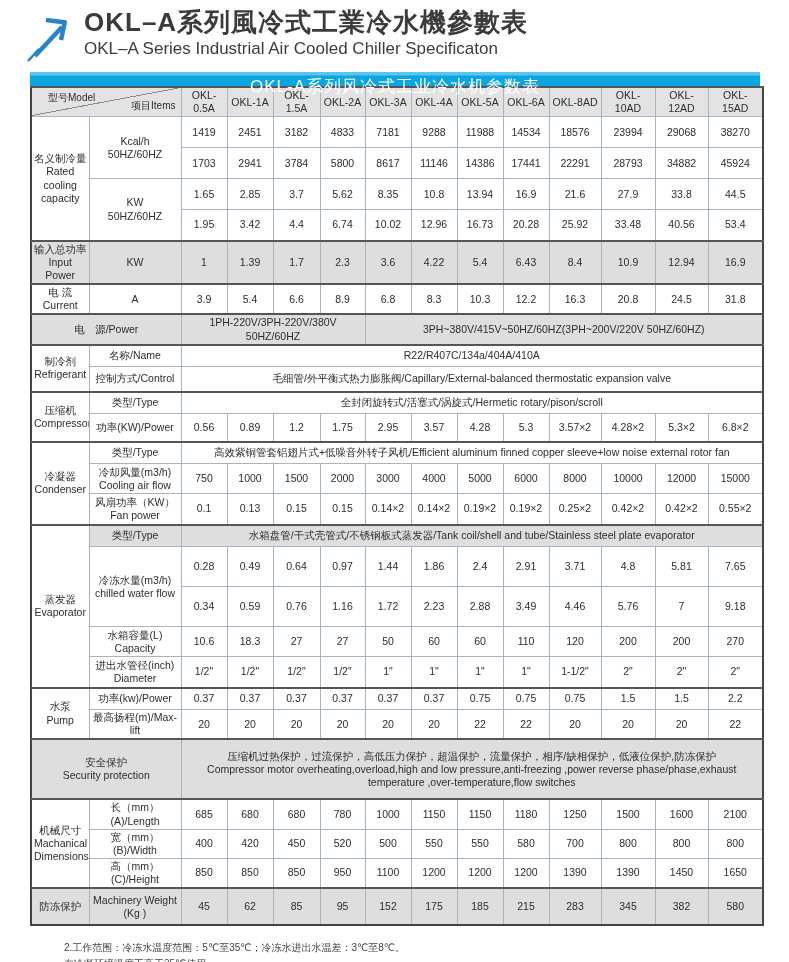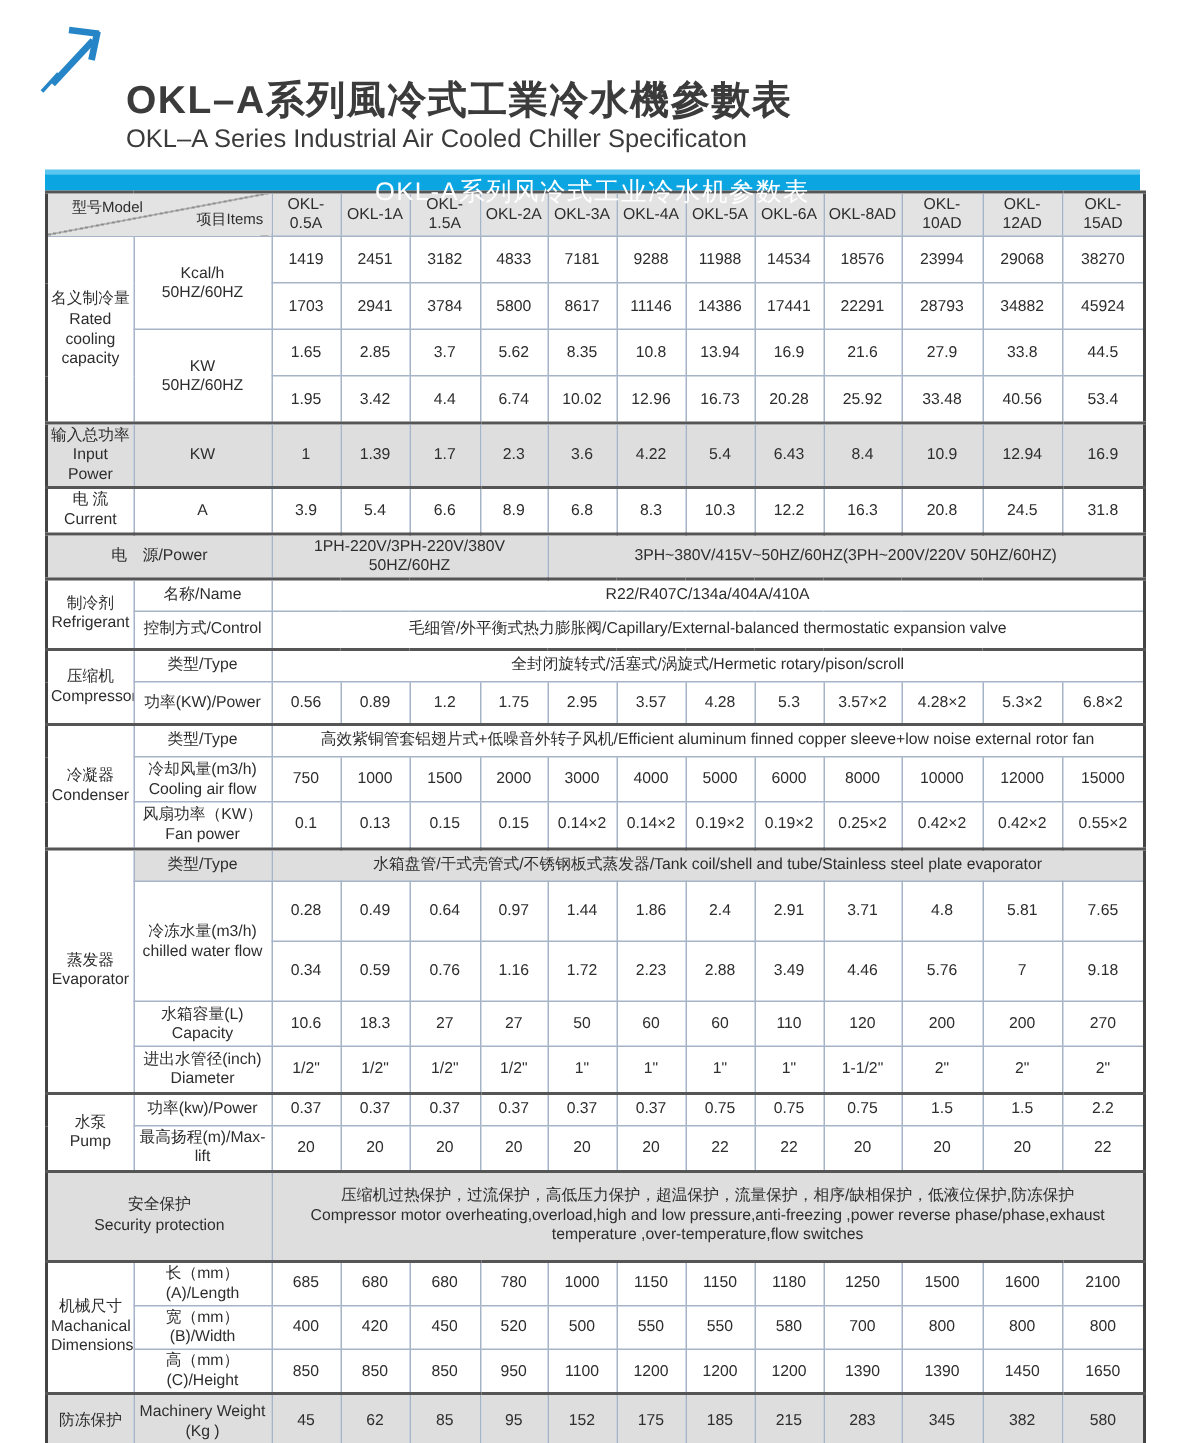--- a/index.html
+++ b/index.html
@@ -6,21 +6,21 @@
   html,body { margin:0; padding:0; }
   body {
     width:789px; height:962px; overflow:hidden;
     background:#ffffff;
     font-family:"Liberation Sans","DejaVu Sans",sans-serif;
     color:#333;
   }
   
   .page-header { display:flex; align-items:flex-start; padding:8px 0 0 26px; }
   .logo { width:52px; height:52px; flex:0 0 52px; margin-top:2px; }
-  .titles { margin-left:6px;margin-top:44px; }
+  .titles { margin-left:6px; }
   .title-cn { font-size:26px; font-weight:700; letter-spacing:1px; color:#3b3b3b; line-height:1.15; margin:0; }
   .title-en { font-size:17px; font-weight:400; color:#3b3b3b; line-height:1.25; margin:0; }
 
   
   .table-wrap { margin:10px 29px 0 30px; }
   .titlebar {
     height:14px; line-height:30px; text-align:center;
     color:#fff; font-size:17px; letter-spacing:1px;
     background:linear-gradient(#5ac6ef 0px, #5ac6ef 3px, #0ba5e2 4px, #0ba5e2 26px, #0b8fc4 30px);
   }

